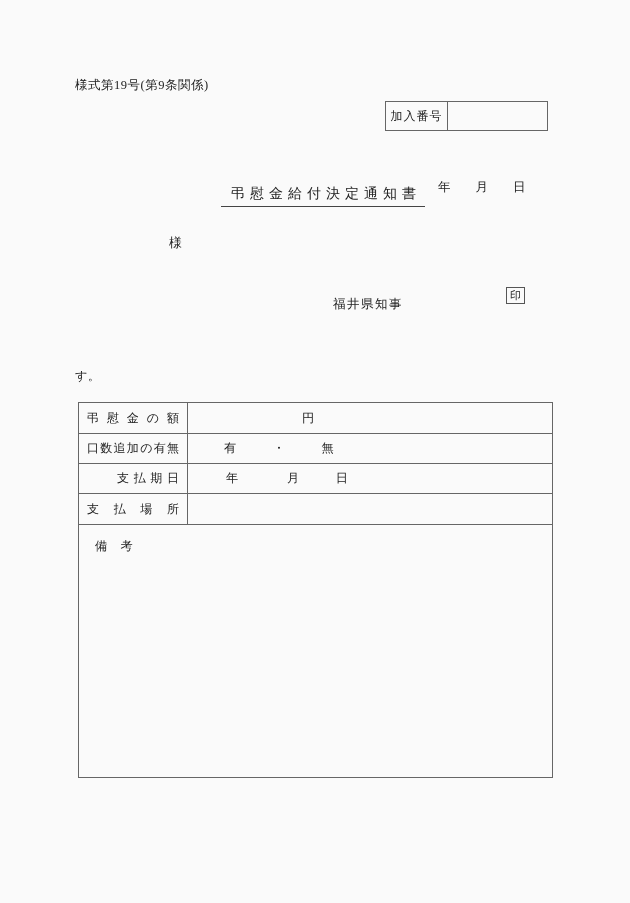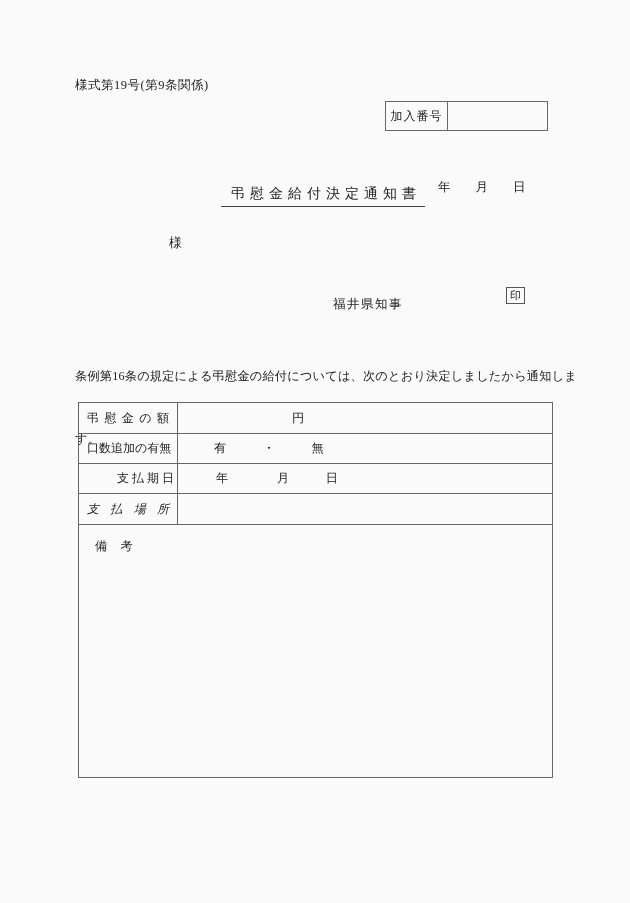--- a/index.html
+++ b/index.html
@@ -64,29 +64,29 @@
     letter-spacing: 0.2px; white-space: pre;
   }
 
   table.main-table {
     position: absolute; left: 78px; top: 402px;
     width: 475px; border-collapse: collapse; table-layout: fixed;
     font-size: 12.2px;
   }
   table.main-table td { border: 1px solid #666; overflow: hidden; }
   td.lbl {
-    width: 99px; padding: 0 8px;
+    width: 109px; padding: 0 8px;
     font-size: 12px;
     text-align: justify; text-align-last: justify;
     white-space: nowrap;
   }
   tr.r-amount td { height: 31px; }
   tr.r-units  td { height: 30px; margin-top: 36px; }
   tr.r-date   td { height: 30px; padding-left: 38px; }
-  tr.r-place  td { height: 31px; font-style: italic; }
+  tr.r-place  td { height: 31px; }
   td.val { white-space: pre; }
   td.v-amount { padding-left: 114px; }
   td.v-units  { padding-left: 36px; }
   td.v-date   { padding-left: 206px; }
   td.remarks {
     height: 253px; vertical-align: top;
     padding: 13px 0 0 16px;
     letter-spacing: 0.5px; white-space: pre;
   }
 </style>
@@ -106,21 +106,20 @@
 
   <div class="date-line">年　　月　　日</div>
 
   <div class="addressee">様</div>
 
   <div class="issuer">福井県知事</div>
 
   <div class="seal">印</div>
 
   <div class="body-text">
-    <div>条例第16条の規定による弔慰金の給付については、次のとおり決定しましたから通知しま</div>
     <div>す。</div>
   </div>
 
   <table class="main-table">
     <tbody>
       <tr class="r-amount">
         <td class="lbl">弔 慰 金 の 額</td>
         <td class="val v-amount">円</td>
       </tr>
       <tr class="r-units">

